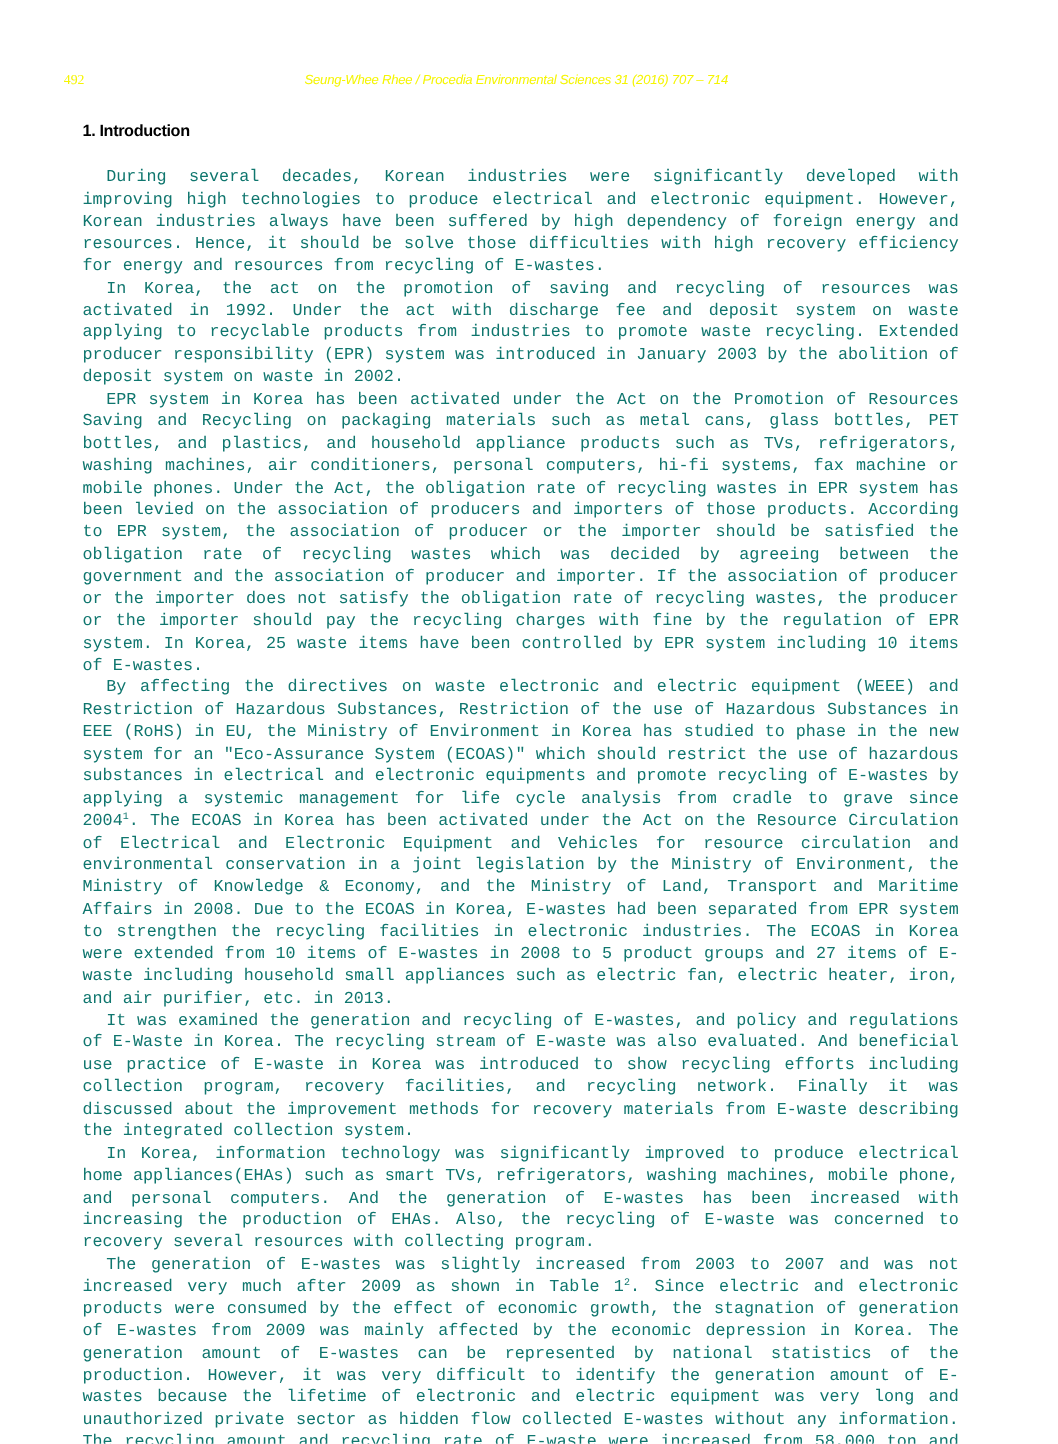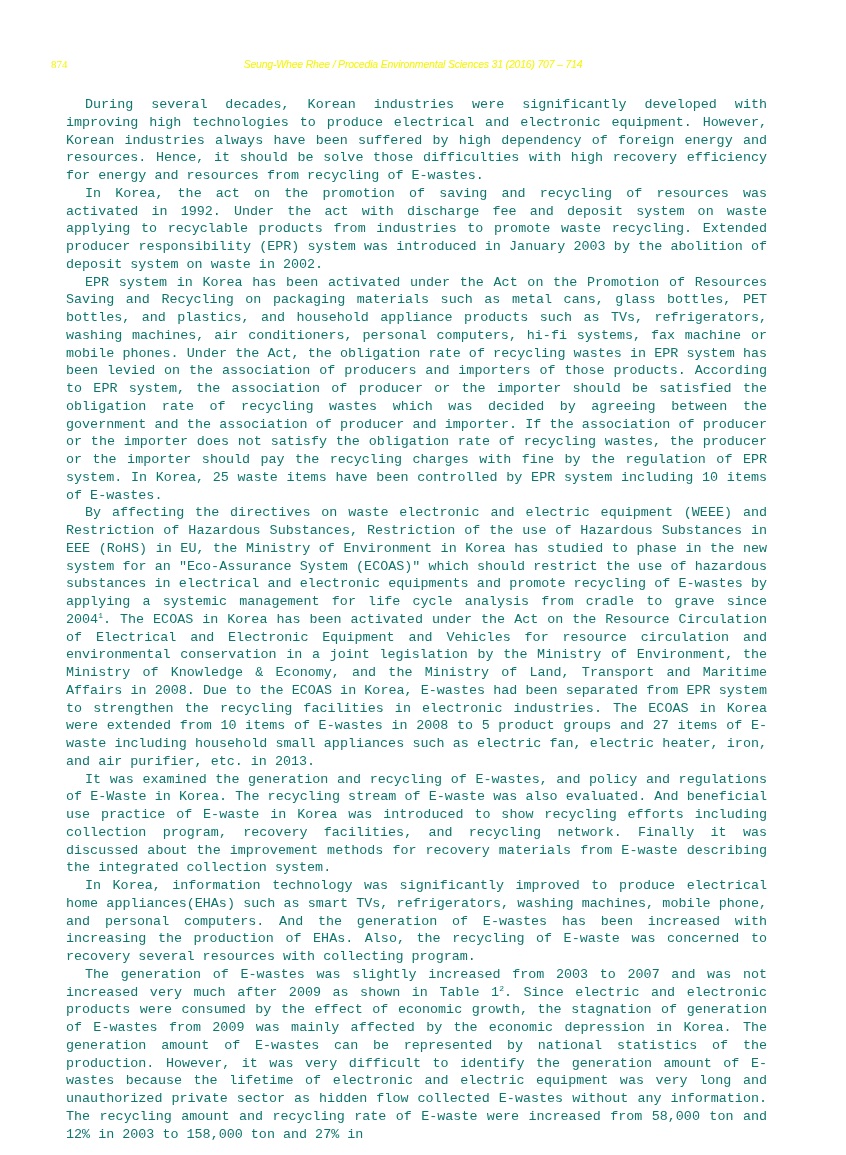--- a/index.html
+++ b/index.html
@@ -76,27 +76,28 @@
   sup {
     font-size: 8px;
     line-height: 0;
     vertical-align: 5px;
   }
 </style>
 </head>
 <body>
 
 <div class="running-header">
-  <span class="page-number">874</span>
+  <span class="page-number">492</span>
   <span class="journal-ref">Seung-Whee Rhee / Procedia Environmental Sciences 31 (2016) 707 – 714</span>
 </div>
 
 <div class="content">
 
   <section>
+    <h2 class="section-heading first">1. Introduction</h2>
     <p class="para">During several decades, Korean industries were significantly developed with improving high technologies to produce electrical and electronic equipment. However, Korean industries always have been suffered by high dependency of foreign energy and resources. Hence, it should be solve those difficulties with high recovery efficiency for energy and resources from recycling of E-wastes.</p>
     <p class="para">In Korea, the act on the promotion of saving and recycling of resources was activated in 1992. Under the act with discharge fee and deposit system on waste applying to recyclable products from industries to promote waste recycling. Extended producer responsibility (EPR) system was introduced in January 2003 by the abolition of deposit system on waste in 2002.</p>
     <p class="para">EPR system in Korea has been activated under the Act on the Promotion of Resources Saving and Recycling on packaging materials such as metal cans, glass bottles, PET bottles, and plastics, and household appliance products such as TVs, refrigerators, washing machines, air conditioners, personal computers, hi-fi systems, fax machine or mobile phones. Under the Act, the obligation rate of recycling wastes in EPR system has been levied on the association of producers and importers of those products. According to EPR system, the association of producer or the importer should be satisfied the obligation rate of recycling wastes which was decided by agreeing between the government and the association of producer and importer. If the association of producer or the importer does not satisfy the obligation rate of recycling wastes, the producer or the importer should pay the recycling charges with fine by the regulation of EPR system. In Korea, 25 waste items have been controlled by EPR system including 10 items of E-wastes.</p>
     <p class="para"><span>By affecting the directives on waste electronic and electric equipment (WEEE) and Restriction of Hazardous Substances, Restriction of the use of Hazardous Substances in EEE (RoHS) in EU, the Ministry of Environment in Korea has studied to phase in the new system for an "Eco-Assurance System (ECOAS)" which should restrict the use of hazardous substances in electrical and electronic equipments and promote recycling of E-wastes by applying a systemic management for life cycle analysis from cradle to grave since 2004</span><sup>1</sup><span>. The ECOAS in Korea has been activated under the Act on the Resource Circulation of Electrical and Electronic Equipment and Vehicles for resource circulation and environmental conservation in a joint legislation by the Ministry of Environment, the Ministry of Knowledge &amp; Economy, and the Ministry of Land, Transport and Maritime Affairs in 2008. Due to the ECOAS in Korea, E-wastes had been separated from EPR system to strengthen the recycling facilities in electronic industries. The ECOAS in Korea were extended from 10 items of E-wastes in 2008 to 5 product groups and 27 items of E-waste including household small appliances such as electric fan, electric heater, iron, and air purifier, etc. in 2013.</span></p>
     <p class="para">It was examined the generation and recycling of E-wastes, and policy and regulations of E-Waste in Korea. The recycling stream of E-waste was also evaluated. And beneficial use practice of E-waste in Korea was introduced to show recycling efforts including collection program, recovery facilities, and recycling network. Finally it was discussed about the improvement methods for recovery materials from E-waste describing the integrated collection system.</p>
   </section>
 
   <section>
     <p class="para">In Korea, information technology was significantly improved to produce electrical home appliances(EHAs) such as smart TVs, refrigerators, washing machines, mobile phone, and personal computers. And the generation of E-wastes has been increased with increasing the production of EHAs. Also, the recycling of E-waste was concerned to recovery several resources with collecting program.</p>
     <p class="para"><span>The generation of E-wastes was slightly increased from 2003 to 2007 and was not increased very much after 2009 as shown in Table 1</span><sup>2</sup><span>. Since electric and electronic products were consumed by the effect of economic growth, the stagnation of generation of E-wastes from 2009 was mainly affected by the economic depression in Korea. The generation amount of E-wastes can be represented by national statistics of the production. However, it was very difficult to identify the generation amount of E-wastes because the lifetime of electronic and electric equipment was very long and unauthorized private sector as hidden flow collected E-wastes without any information. The recycling amount and recycling rate of E-waste were increased from 58,000 ton and 12% in 2003 to 158,000 ton and 27% in</span></p>

